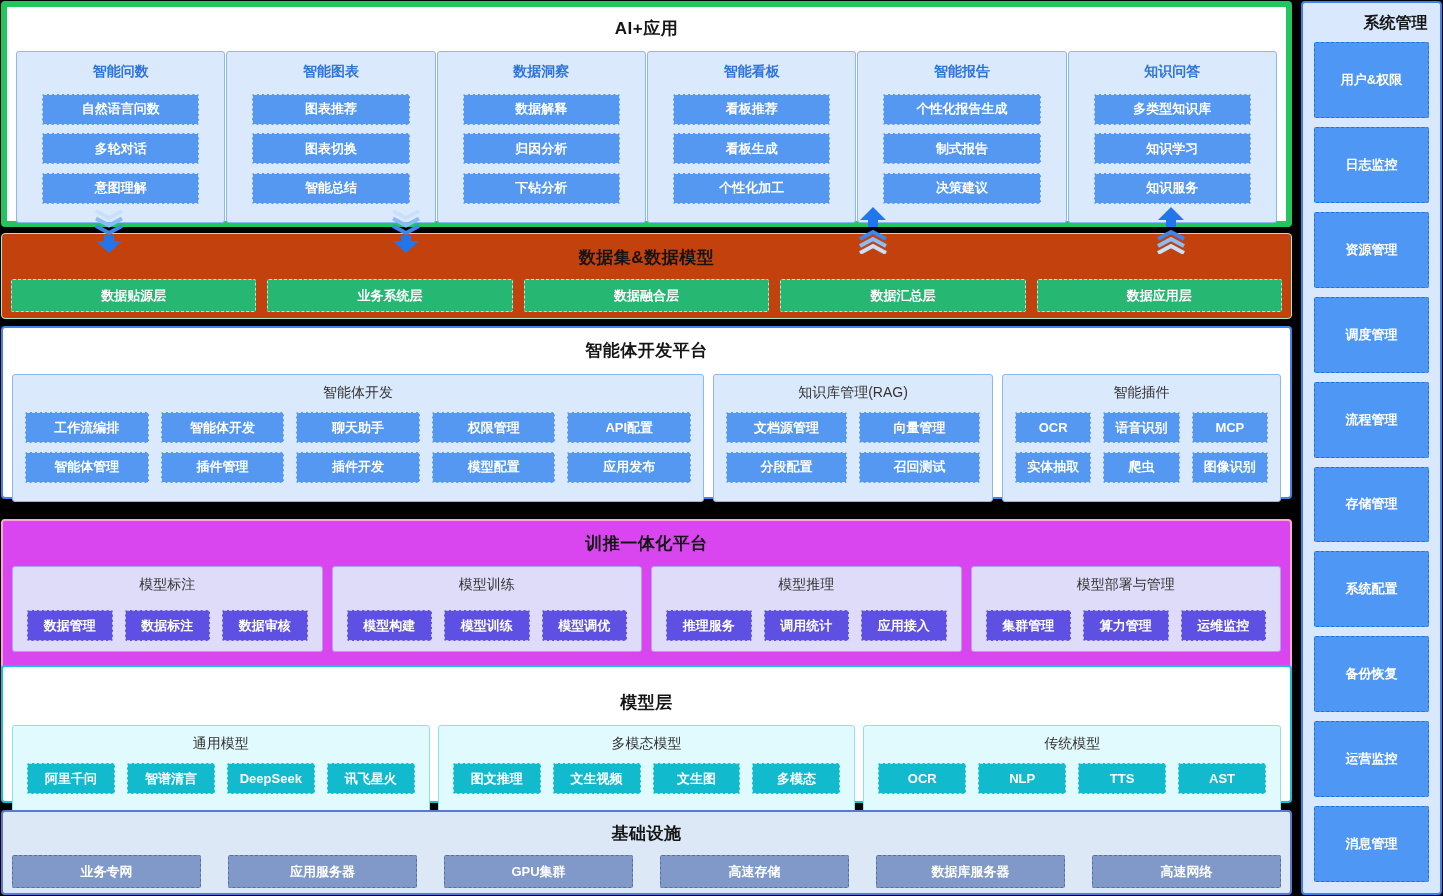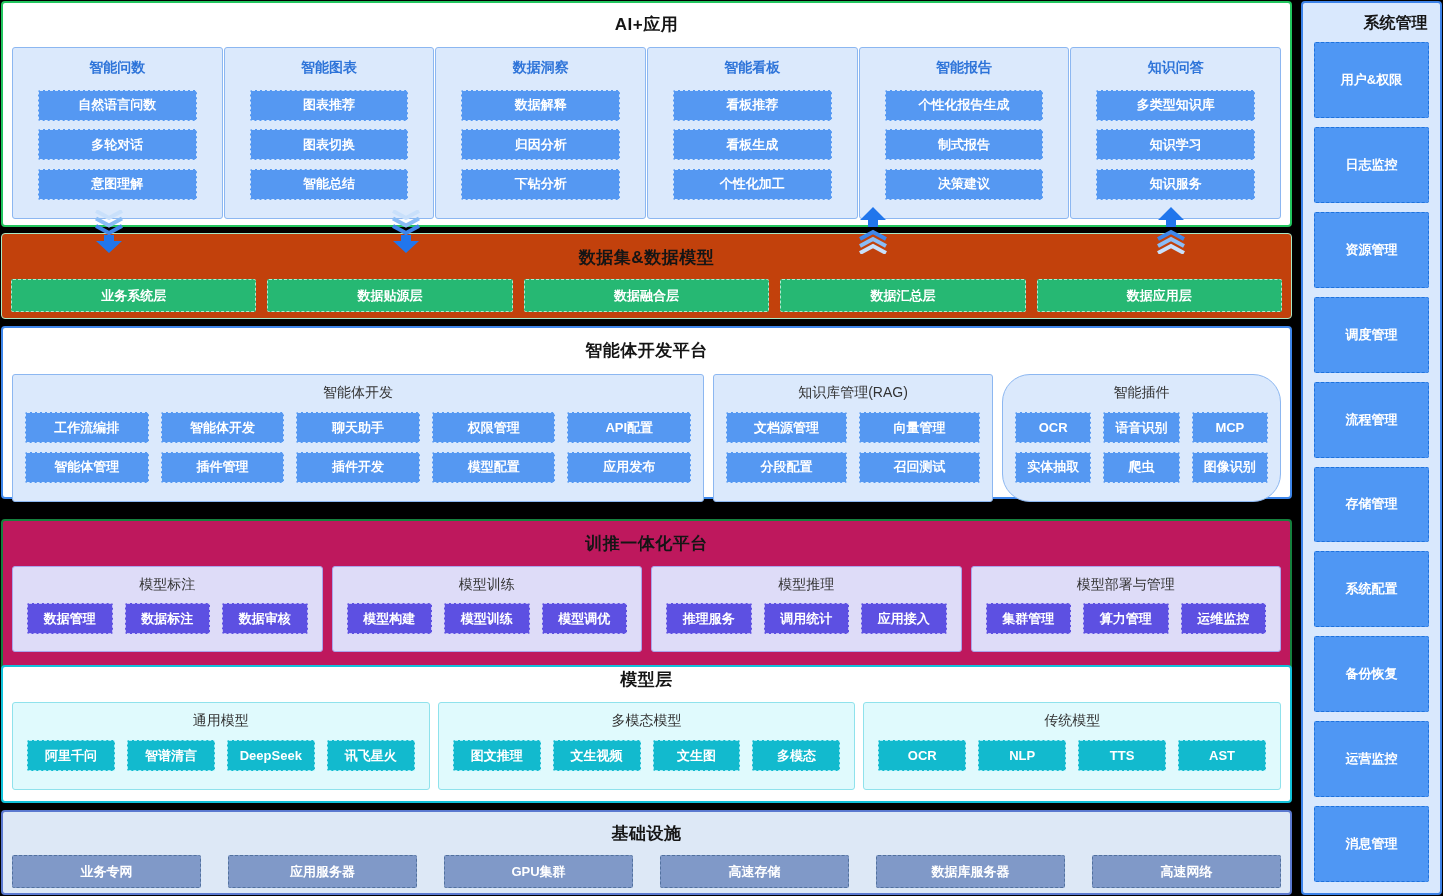--- a/index.html
+++ b/index.html
@@ -2,21 +2,21 @@
 <html><head>
 <meta charset="utf-8">
 <style>
   html,body{margin:0;padding:0;background:#000;}
   .page{position:relative;width:1443px;height:896px;background:#000;
         font-family:"Liberation Sans","DejaVu Sans",sans-serif;overflow:hidden;}
   .sec{position:absolute;left:1px;width:1291px;box-sizing:border-box;border-radius:4px;}
   .sec-title{text-align:center;font-weight:bold;font-size:17px;color:#151515;letter-spacing:.5px;}
 
   
-  .sec-ai{top:1px;height:226px;background:#ffffff;border:2px solid #22c55e;}
+  .sec-ai{top:1px;height:226px;background:#ffffff;border:6px solid #22c55e;}
   .sec-ai .sec-title{padding-top:10px;}
   .ai-cols{display:flex;gap:1px;padding:11px 9px 0;}
   .ai-col{flex:1;height:172px;background:#dbe9fc;border:1px solid #8cb7f1;border-radius:3px;
           box-sizing:border-box;display:flex;flex-direction:column;}
   .col-title{text-align:center;color:#2e74d9;font-weight:bold;font-size:14px;padding-top:11px;}
   .ai-items{flex:1;display:flex;flex-direction:column;justify-content:space-evenly;padding:4px 25px 10px;}
 
   .pill{display:flex;align-items:center;justify-content:center;color:#fff;font-weight:bold;
         font-size:13px;border-radius:2px;box-sizing:border-box;white-space:nowrap;}
   .p-blue  {background:#5598f2;border:1px dashed #d6e8fd;}
@@ -33,36 +33,36 @@
   .data-items{display:flex;gap:11px;padding:10px 9px 0;}
   .data-items .pill{flex:1;height:33px;}
 
   
   .sec-agent{top:326px;height:173px;background:#ffffff;border:2px solid #3e86ea;}
   .sec-agent .sec-title{padding-top:11px;}
   .agent-groups{display:flex;gap:9px;padding:12px 9px 0;}
   .group{background:#dbe9fc;border:1px solid #8cb7f1;border-radius:3px;box-sizing:border-box;
          display:flex;flex-direction:column;}
   .agent-groups .group{height:128px;}
-  .agent-g0{flex:695;} .agent-g1{flex:280;} .agent-g2{flex:279;border-radius:28px;}
+  .agent-g0{flex:695;} .agent-g1{flex:280;} .agent-g2{flex:279;}
   .group-title{text-align:center;color:#333;font-size:14px;padding-top:9px;}
   .rows{flex:1;display:flex;flex-direction:column;justify-content:space-evenly;padding:2px 12px 10px;}
   .row{display:flex;gap:12px;}
   .row .pill{flex:1;height:31px;}
 
   
-  .sec-train{top:519px;height:162px;background:#be185d;border:2px solid #15803d;}
+  .sec-train{top:519px;height:162px;background:#d946ef;border:2px solid #f9a8d4;}
   .sec-train .sec-title{padding-top:11px;}
   .train-groups{display:flex;gap:9px;padding:11px 9px 0;}
   .train-groups .group{flex:1;height:86px;background:#dedcf8;border:1px solid #aaa4ec;}
-  .train-groups .rows{padding:2px 14px 10px;}
+  .train-groups .rows{padding:2px 14px 10px;justify-content:flex-end;}
 
   
   .sec-model{top:665px;height:138px;background:#ffffff;border:2px solid #12c2da;}
-  .sec-model .sec-title{padding-top:1px;}
+  .sec-model .sec-title{padding-top:24px;}
   .model-groups{display:flex;gap:8px;padding:11px 9px 0;}
   .model-groups .group{flex:1;height:88px;background:#e0fafd;border:1px solid #8fe2ec;}
   .model-groups .rows{padding:2px 14px 10px;}
 
   
   .sec-infra{top:810px;height:85px;background:#dde8f6;border:2px solid #5b79d0;}
   .sec-infra .sec-title{padding-top:10px;}
   .infra-items{display:flex;gap:27px;padding:10px 9px 0;}
   .infra-items .pill{flex:1;height:33px;}
 
@@ -132,22 +132,22 @@
             <div class="pill p-blue">知识学习</div>
             <div class="pill p-blue">知识服务</div>
           </div>
         </div>
       </div>
   </section>
 
   <section class="sec sec-data">
     <div class="sec-title">数据集&amp;数据模型</div>
     <div class="data-items" id="data-items">
+        <div class="pill p-green">数据贴源层</div>
         <div class="pill p-green">业务系统层</div>
-        <div class="pill p-green">数据贴源层</div>
         <div class="pill p-green">数据融合层</div>
         <div class="pill p-green">数据汇总层</div>
         <div class="pill p-green">数据应用层</div>
       </div>
   </section>
 
   <section class="sec sec-agent">
     <div class="sec-title">智能体开发平台</div>
     <div class="agent-groups" id="agent-groups">
         <div class="group agent-g0">

